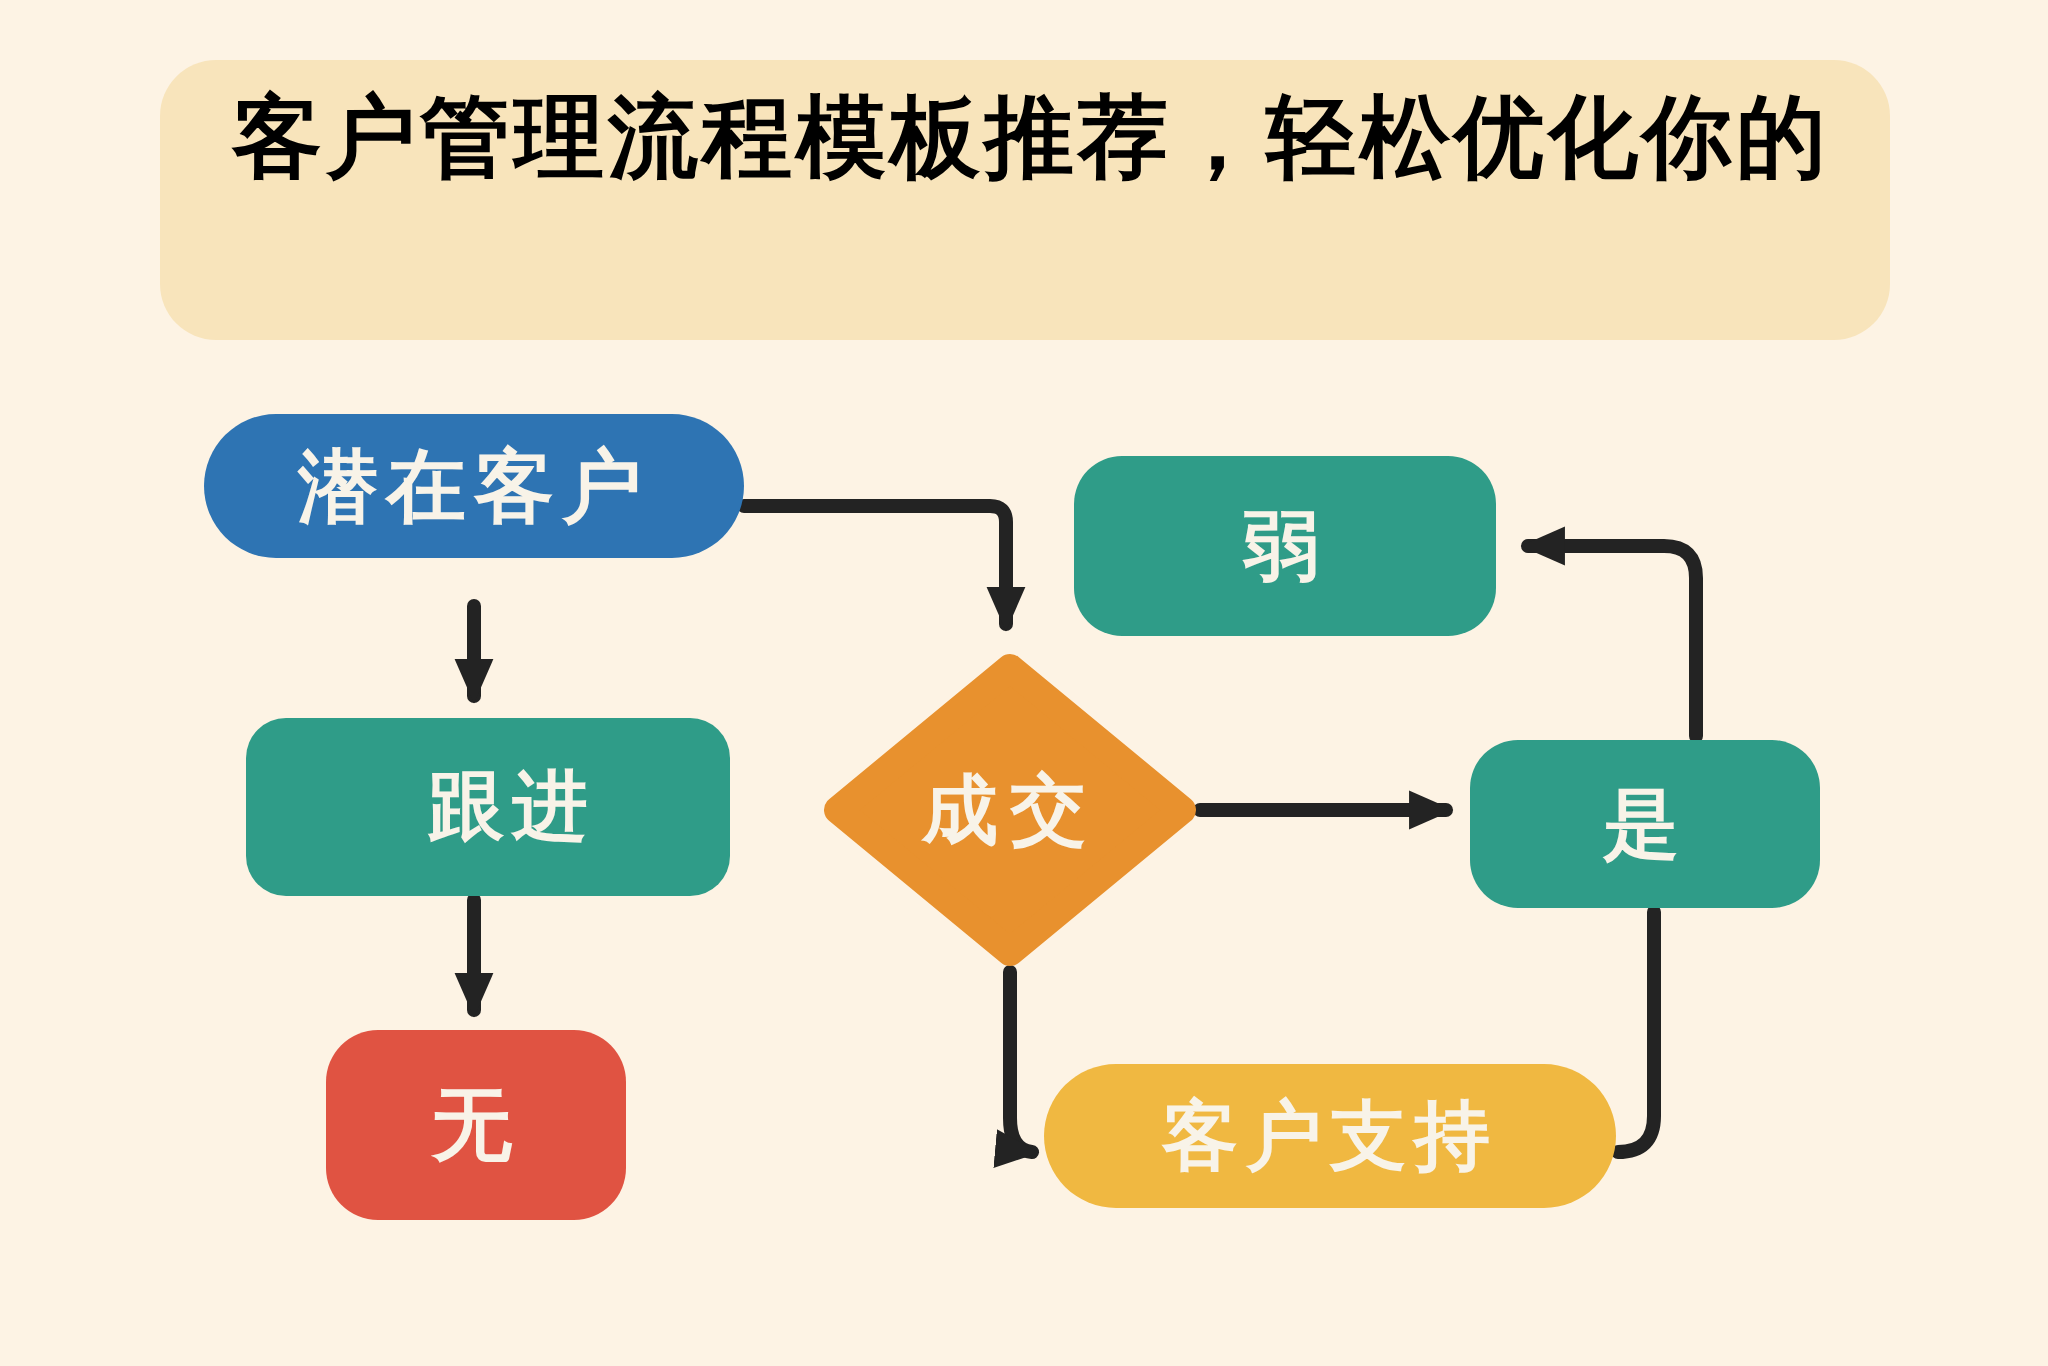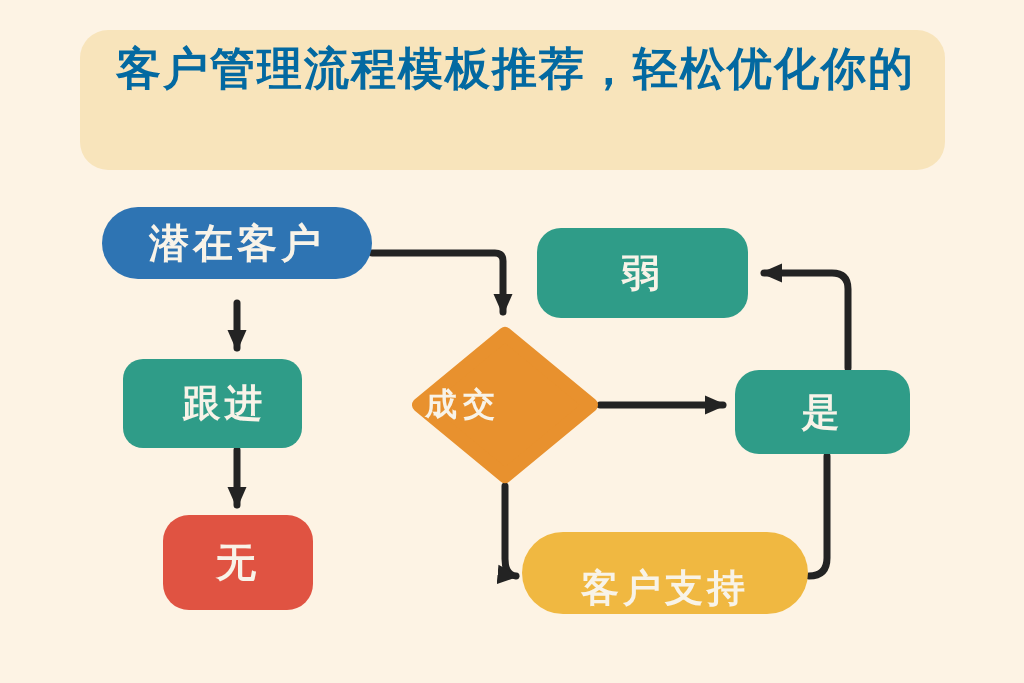--- a/index.html
+++ b/index.html
@@ -10,39 +10,39 @@
     overflow:hidden;
     font-family:"Liberation Sans","DejaVu Sans",sans-serif;
   }
   
   #title-card{
     position:absolute;left:80px;top:30px;width:865px;height:140px;
     background:#f8e4bb;border-radius:28px;
     box-sizing:border-box;padding:10px 30px 0 36px;
   }
   #title-card .title-text{
-    color:#0369a1;font-size:45px;line-height:57px;
+    color:#000000;font-size:45px;line-height:57px;
     font-weight:900;letter-spacing:2px;white-space:nowrap;
   }
   
   .node{
     position:absolute;display:flex;align-items:center;justify-content:center;
     color:#f8f3e8;font-weight:800;letter-spacing:4px;
     text-align:center;box-sizing:border-box;
   }
   #node-lead     {left:102px;top:207px;width:270px;height:72px;background:#2e74b3;border-radius:47px;font-size:40px;}
-  #node-follow-up{left:123px;top:359px;width:179px;height:89px;background:#2f9c88;border-radius:20px;font-size:38px;padding-left:24px;}
+  #node-follow-up{left:123px;top:359px;width:242px;height:89px;background:#2f9c88;border-radius:20px;font-size:38px;padding-left:24px;}
   #node-none     {left:163px;top:515px;width:150px;height:95px;background:#e05342;border-radius:26px;font-size:40px;}
   #node-weak     {left:537px;top:228px;width:211px;height:90px;background:#2f9c88;border-radius:24px;font-size:38px;}
   #node-yes      {left:735px;top:370px;width:175px;height:84px;background:#2f9c88;border-radius:24px;font-size:38px;}
-  #node-support  {left:522px;top:532px;width:286px;height:82px;background:#f0b841;border-radius:45px;font-size:38px;align-items:flex-end;}
+  #node-support  {left:522px;top:532px;width:286px;height:72px;background:#f0b841;border-radius:45px;font-size:38px;}
   #node-deal-label{
     position:absolute;left:425px;top:380px;width:160px;height:50px;
-    display:flex;align-items:center;
-    color:#f8f3e8;font-weight:800;font-size:32px;letter-spacing:6px;
+    display:flex;align-items:center;justify-content:center;
+    color:#f8f3e8;font-weight:800;font-size:38px;letter-spacing:6px;
   }
   #edges-svg{position:absolute;left:0;top:0;width:1024px;height:683px;}
   .edge{stroke:#232323;stroke-width:7;fill:none;stroke-linecap:round;stroke-linejoin:round;}
 </style>
 </head>
 <body>
 
 <div id="canvas">
 
   <div id="title-card">

